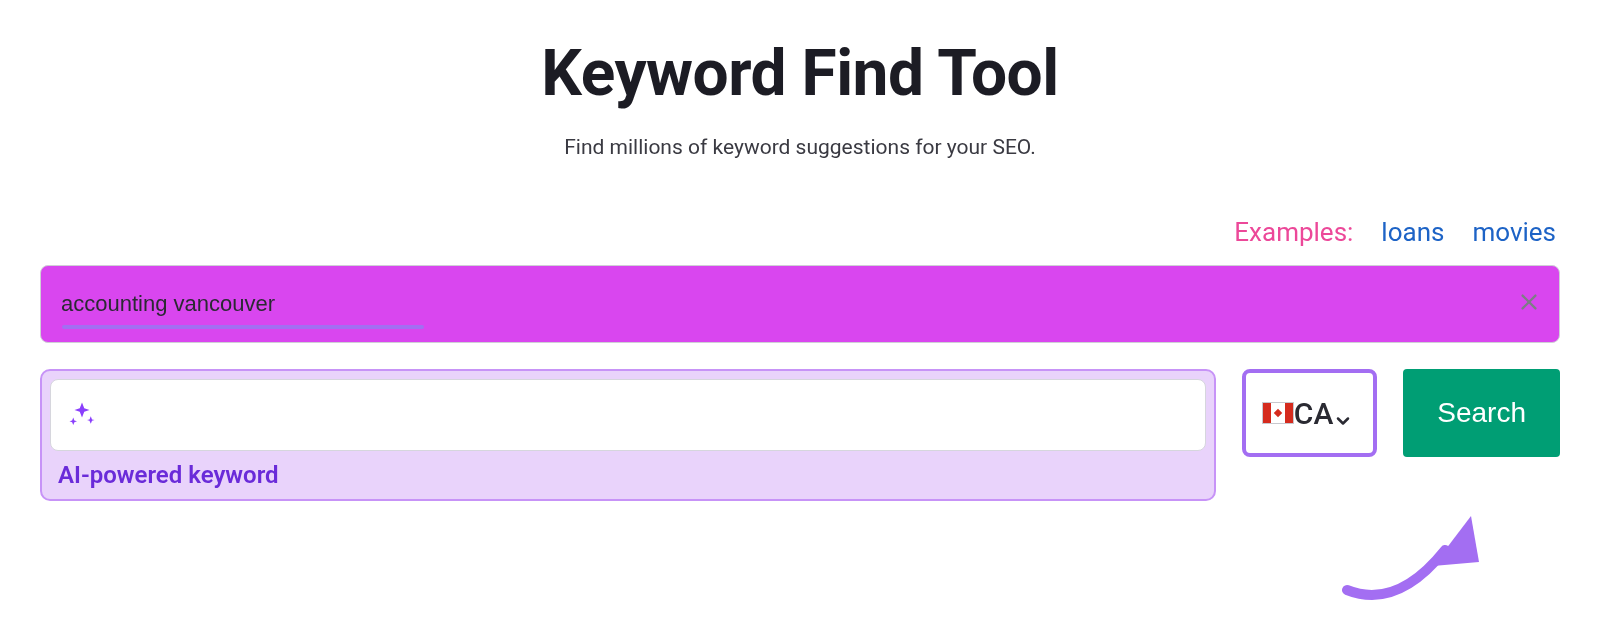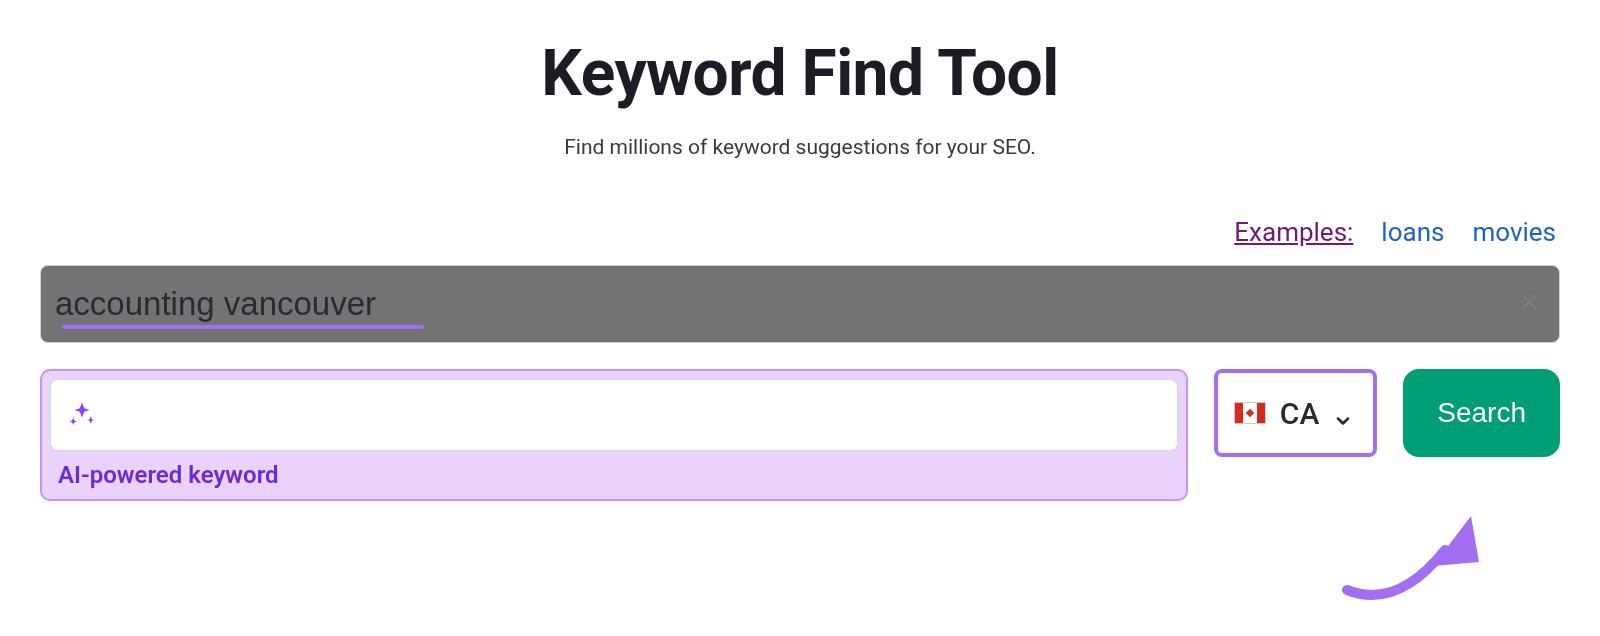--- a/index.html
+++ b/index.html
@@ -29,37 +29,37 @@
 
     .examples-row {
       display: flex;
       justify-content: flex-end;
       align-items: baseline;
       gap: 28px;
       margin-top: 58px;
       margin-right: 4px;
       font-size: 26px;
     }
-    .examples-label { color: #701a75; text-decoration: underline; }
+    .examples-label { color: #ec4899; }
     .example-link { color: #1d63c6; cursor: pointer; }
 
     .keyword-input-wrap {
       position: relative;
       margin-top: 18px;
     }
     .keyword-input {
       width: 100%;
       height: 78px;
       border: 1px solid #cfcfd6;
       border-radius: 8px;
-      padding: 0 56px 0 14px;
-      font-size: 33px;
+      padding: 0 56px 0 20px;
+      font-size: 22px;
       color: #2a2a32;
       outline: none;
-      background: #737373;
+      background: #d946ef;
     }
     .keyword-underline {
       position: absolute;
       left: 22px;
       bottom: 14px;
       width: 362px;
       height: 4px;
       background: #a36ef2;
       border-radius: 2px;
     }
@@ -119,21 +119,20 @@
       margin: 10px 0 0 8px;
     }
 
     .country-select {
       height: 88px;
       border: 4px solid #a36ef2;
       border-radius: 8px;
       background: #fff;
       display: flex;
       align-items: center;
-      gap: 14px;
       padding: 0 20px 0 16px;
       cursor: pointer;
       font-size: 30px;
       color: #2a2a32;
       font-weight: 500;
     }
     .flag {
       width: 32px; height: 22px;
       display: inline-block;
       position: relative;
@@ -153,21 +152,21 @@
     .chevron {
       width: 20px; height: 20px;
       flex-shrink: 0;
     }
 
     .search-button {
       height: 88px;
       background: #009e74;
       color: #fff;
       border: none;
-      border-radius: 16px;
+      border-radius: 4px;
       font-size: 28px;
       font-weight: 500;
       padding: 0 34px;
       cursor: pointer;
     }
 
     .arrow-cursor {
       position: absolute;
       left: 1337px;
       top: 490px;

